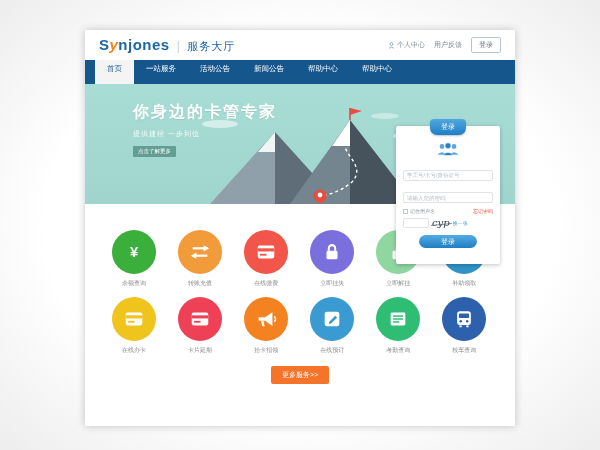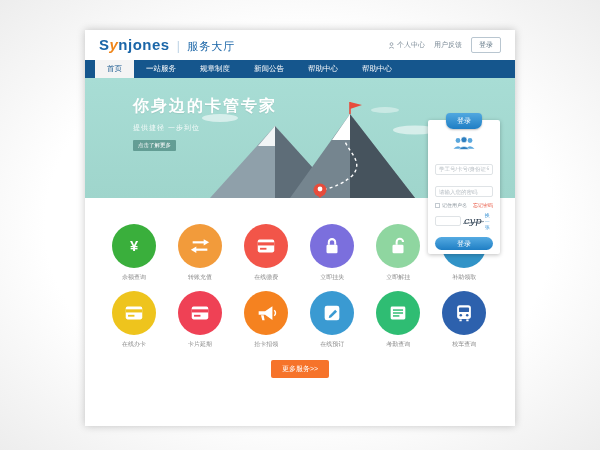--- a/index.html
+++ b/index.html
@@ -19,35 +19,35 @@
   
   .site-header { height:30px; display:flex; align-items:center; padding:0 14px; background:#fff; }
   .logo { font-size:15px; font-weight:bold; color:#1b66a8; letter-spacing:0.5px; display:flex; align-items:baseline; }
   .logo .accent { color:#f08519; font-style:italic; }
   .logo-sep { color:#bcd2e4; font-weight:normal; font-size:12px; margin:0 7px; }
   .logo-suffix { font-size:11px; color:#1b66a8; font-weight:normal; letter-spacing:1px; }
   .header-right { margin-left:auto; display:flex; align-items:center; gap:9px; font-size:7px; color:#7b8a96; }
   .header-right .hlink { cursor:pointer; display:flex; align-items:center; gap:2px; }
   .btn-outline { border:1px solid #b9c6d0; border-radius:2px; padding:2px 7px; color:#5f7585; font-size:7px; background:#fff; cursor:pointer; }
   
-  .nav { height:18px; background:#15568d; display:flex; align-items:stretch; padding-left:10px; }
+  .nav { height:24px; background:#15568d; display:flex; align-items:stretch; padding-left:10px; }
   .nav-item { color:#fff; font-size:7.5px; line-height:18px; padding:0 12px; cursor:pointer; }
   .nav-item.active { background:#f4f4f4; color:#15568d; }
   
   .banner { height:120px; background:linear-gradient(#a8ddd5,#9fd5cc); position:relative; overflow:visible; }
   .banner-copy { position:absolute; left:48px; top:18px; z-index:3; }
   .banner-title { font-size:16px; color:#ffffff; font-weight:bold; letter-spacing:2px; text-shadow:0 1px 1px rgba(0,0,0,.08); }
   .banner-sub { font-size:7px; color:rgba(255,255,255,.92); margin-top:6px; letter-spacing:1px; }
   .banner-cta { display:inline-block; margin-top:7px; background:rgba(47,109,101,.55); color:#fff; font-size:5.5px; padding:2px 5px; border-radius:1px; cursor:pointer; }
   .mountains { position:absolute; left:95px; bottom:0; width:270px; height:102px; z-index:1; }
   
   .login-panel {
-    position:absolute; right:15px; top:42px; width:72px; z-index:5;
+    position:absolute; right:15px; top:42px; width:104px; z-index:5;
     background:#fff; box-shadow:0 1px 4px rgba(0,0,0,.25); border-radius:2px;
-    padding:14px 7px 4px 7px;
+    padding:14px 7px 16px 7px;
   }
   .login-tab {
     position:absolute; top:-7px; left:50%; transform:translateX(-50%);
     background:linear-gradient(#51a8e0,#1f7ec4); color:#fff; font-size:7px;
     padding:3px 11px; border-radius:4px 4px 7px 7px; box-shadow:0 1px 2px rgba(0,0,0,.25);
     cursor:pointer;
   }
   .login-users { display:flex; justify-content:center; margin:2px 0 6px; }
   .login-input {
     width:100%; height:11px; border:1px solid #dfe3e6; border-radius:2px;
@@ -109,21 +109,21 @@
         <span class="hlink">
           <span>用户反馈</span>
         </span>
         <button class="btn-outline">登录</button>
       </div>
     </div>
 
     <div class="nav">
       <div class="nav-item active">首页</div>
       <div class="nav-item">一站服务</div>
-      <div class="nav-item">规章制度</div>
+      <div class="nav-item">活动公告</div>
       <div class="nav-item">新闻公告</div>
       <div class="nav-item">帮助中心</div>
       <div class="nav-item">帮助中心</div>
     </div>
 
     <div class="banner">
       <div class="banner-copy">
         <div class="banner-title">你身边的卡管专家</div>
         <div class="banner-sub">提供捷径 一步到位</div>
         <span class="banner-cta">点击了解更多</span>

